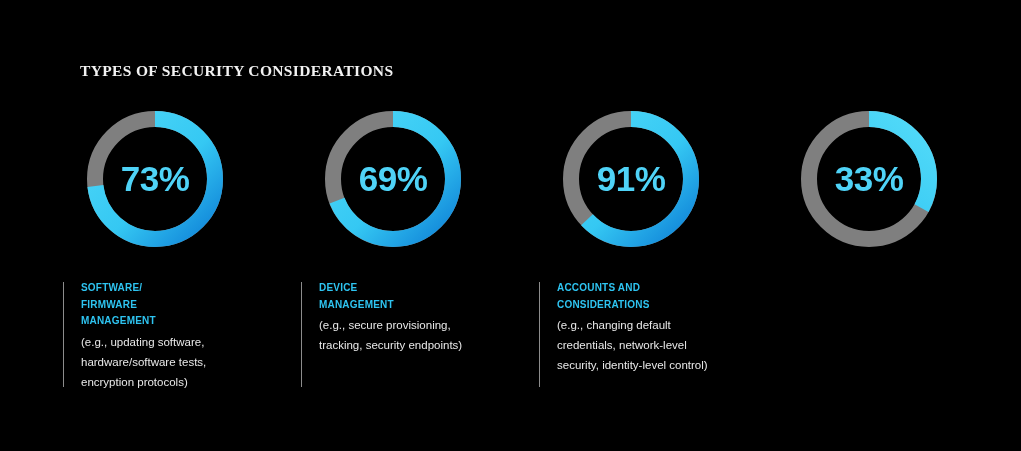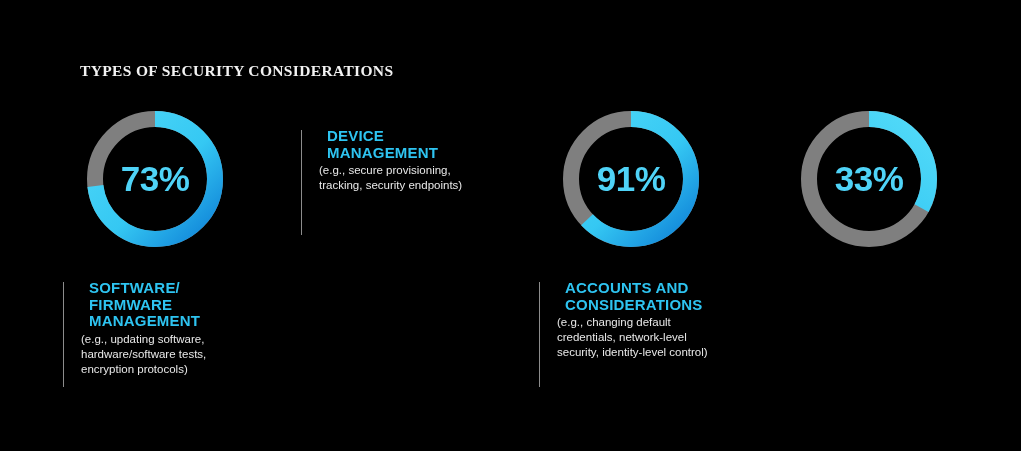--- a/index.html
+++ b/index.html
@@ -79,32 +79,31 @@
   }
   .divider {
     position: absolute;
     left: 1px;
     top: 2px;
     width: 1px;
     height: 105px;
     background: #8c8c8c;
   }
   .label-title {
-    font-size: 15px;
+    font-size: 10px;
     font-weight: bold;
     line-height: 16.5px;
     color: #2ec4f1;
     letter-spacing: 0.2px;
     white-space: pre-line;
-    margin-left: 8px;
   }
   .label-desc {
     margin-top: 2px;
     font-size: 11.5px;
-    line-height: 15px;
+    line-height: 20px;
     color: #e8e8e8;
     white-space: pre-line;
   }
 </style>
 </head>
 <body>
 
 <div class="page">
 
   <div class="page-title">TYPES OF SECURITY CONSIDERATIONS</div>
@@ -131,20 +130,34 @@
         <div class="label-title">SOFTWARE/
 FIRMWARE
 MANAGEMENT</div>
         <div class="label-desc">(e.g., updating software,
 hardware/software tests,
 encryption protocols)</div>
       </div>
     </div>
 
     <div class="card">
+      <div class="donut-wrap">
+        <svg class="donut-svg" viewBox="0 0 152 152">
+          <defs>
+            <linearGradient id="g2" x1="1" y1="0" x2="0" y2="1">
+              <stop offset="0%" stop-color="#4fd8f8"></stop>
+              <stop offset="55%" stop-color="#35c8f3"></stop>
+              <stop offset="100%" stop-color="#0d7fd6"></stop>
+            </linearGradient>
+          </defs>
+          <circle cx="76" cy="76" r="60" fill="none" stroke="#7f7f7f" stroke-width="16"></circle>
+          <circle class="arc" cx="76" cy="76" r="60" fill="none" stroke="url(#g2)" stroke-width="16" transform="rotate(-90 76 76)" stroke-dasharray="260.1238717172348 116.86724671354034"></circle>
+        </svg>
+        <div class="donut-value">69%</div>
+      </div>
       <div class="label-block">
         <div class="divider"></div>
         <div class="label-title">DEVICE
 MANAGEMENT</div>
         <div class="label-desc">(e.g., secure provisioning,
 tracking, security endpoints)</div>
       </div>
     </div>
 
     <div class="card">

